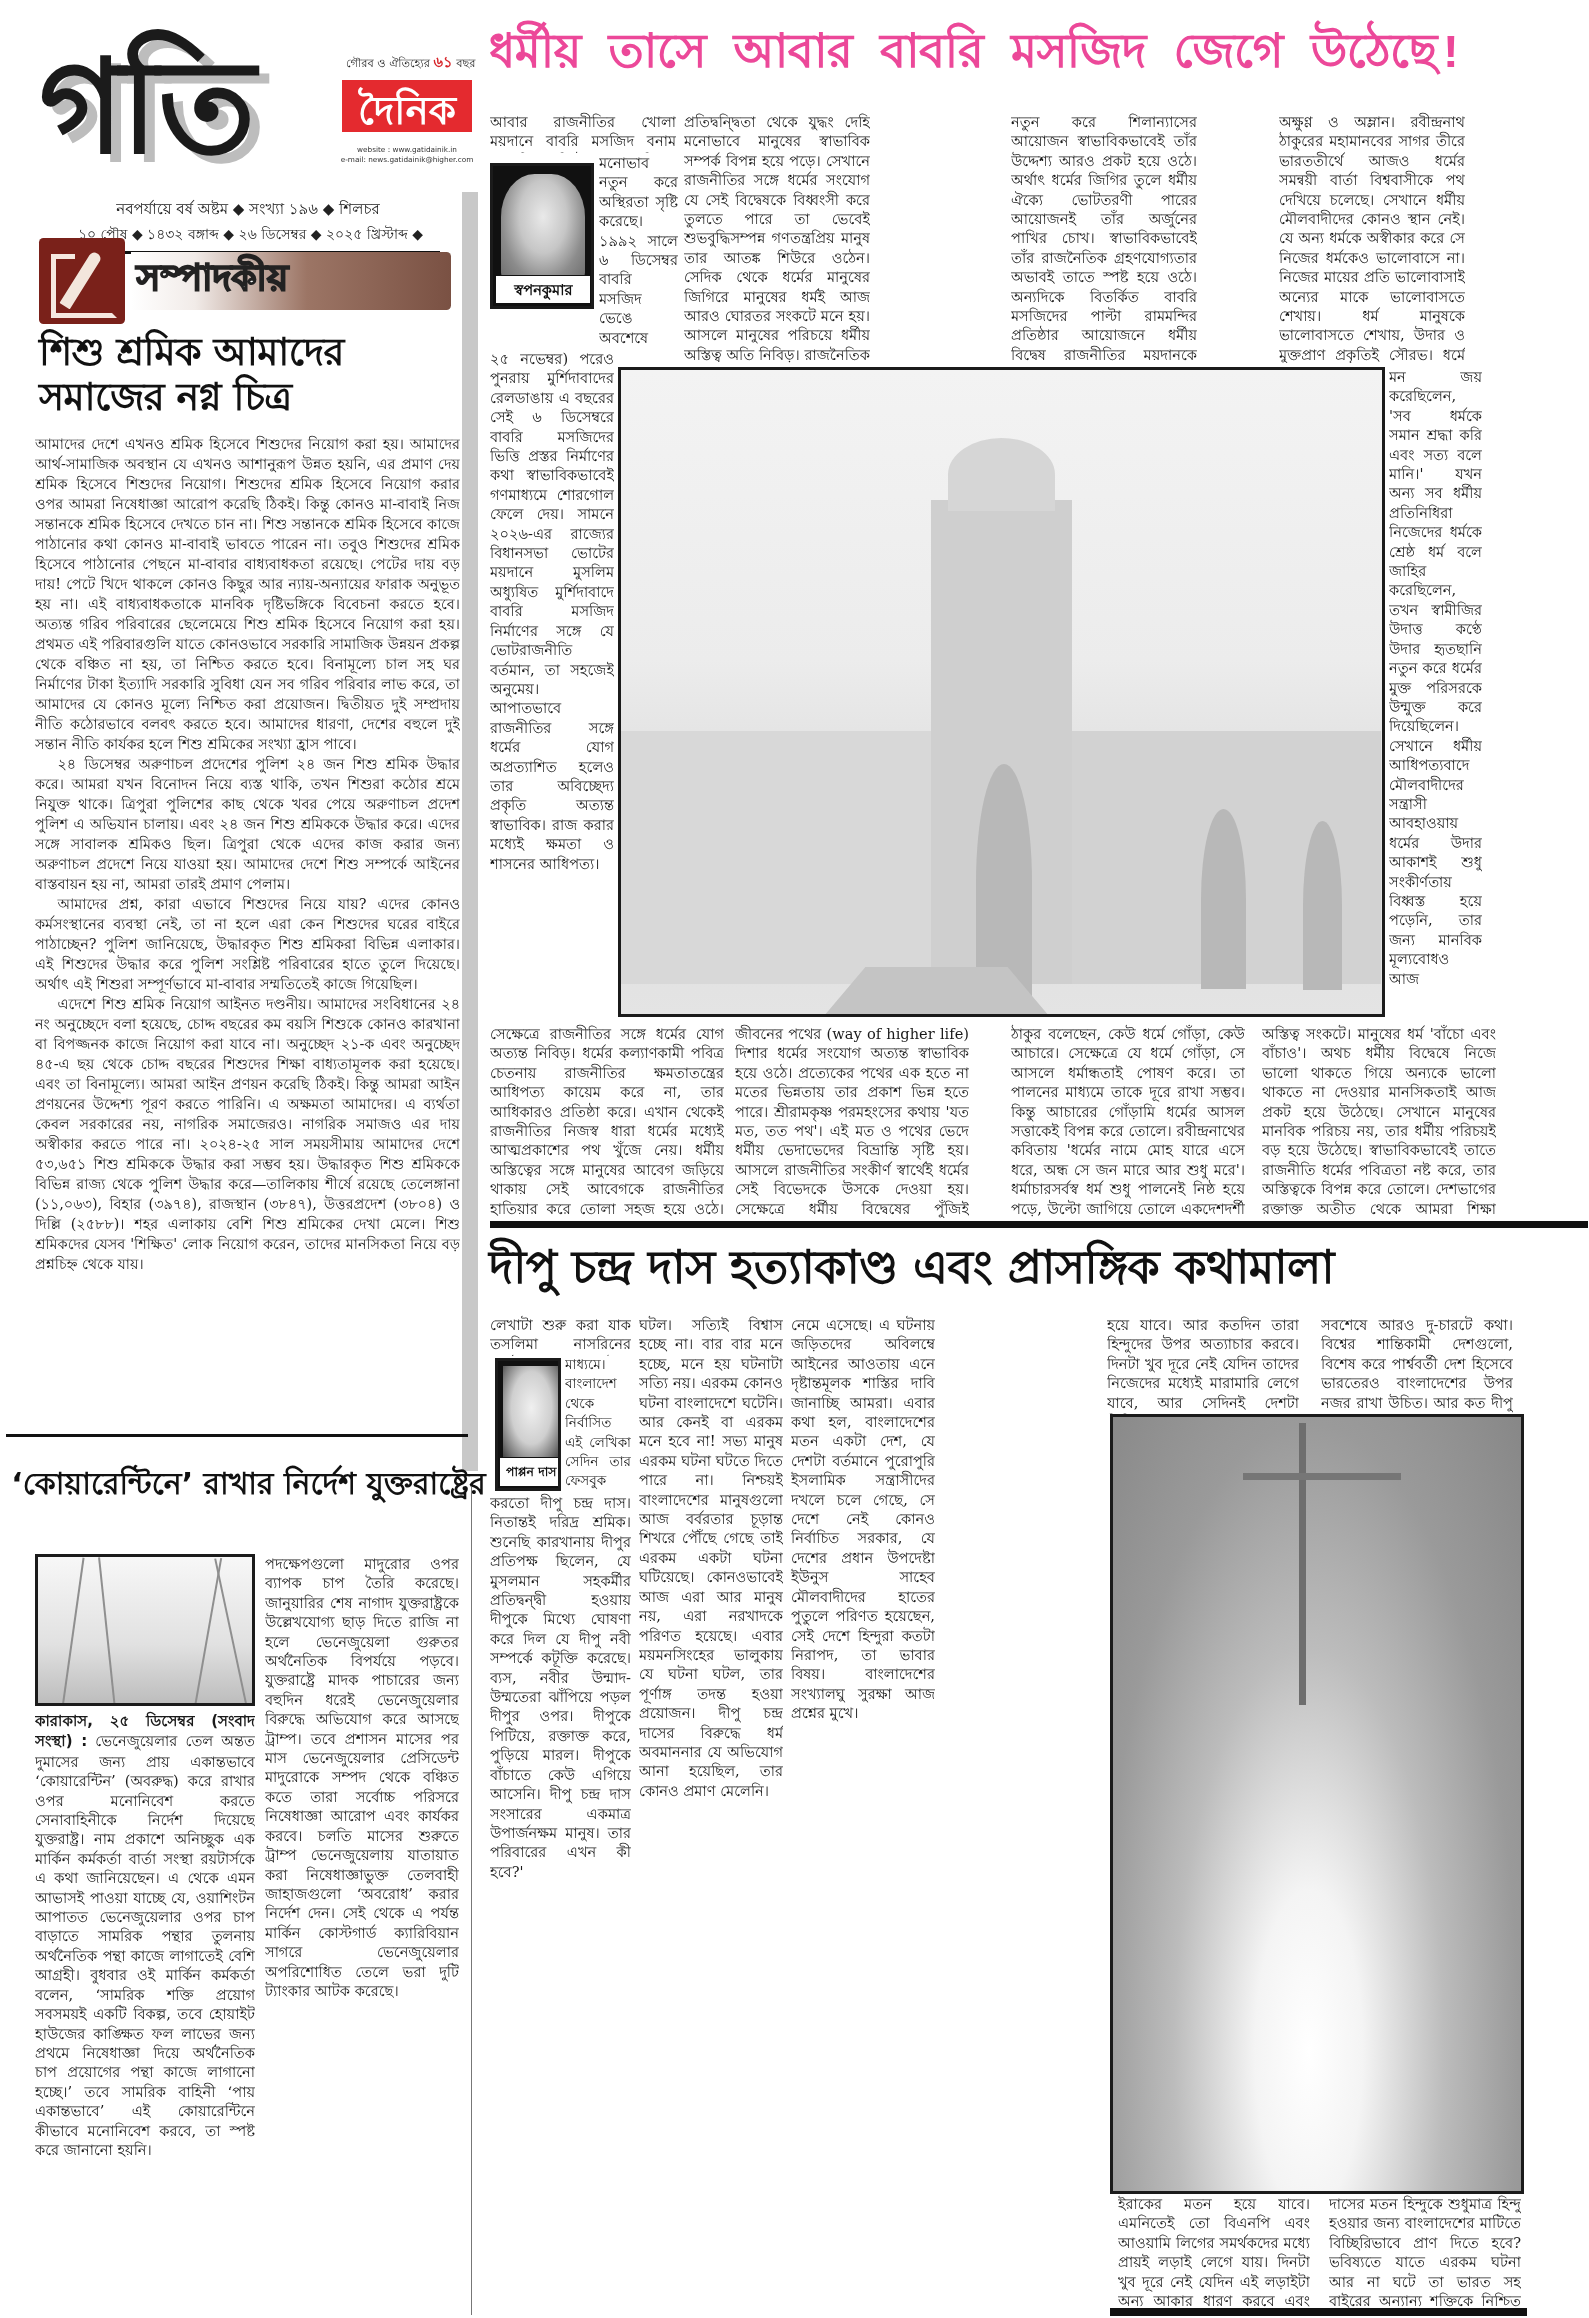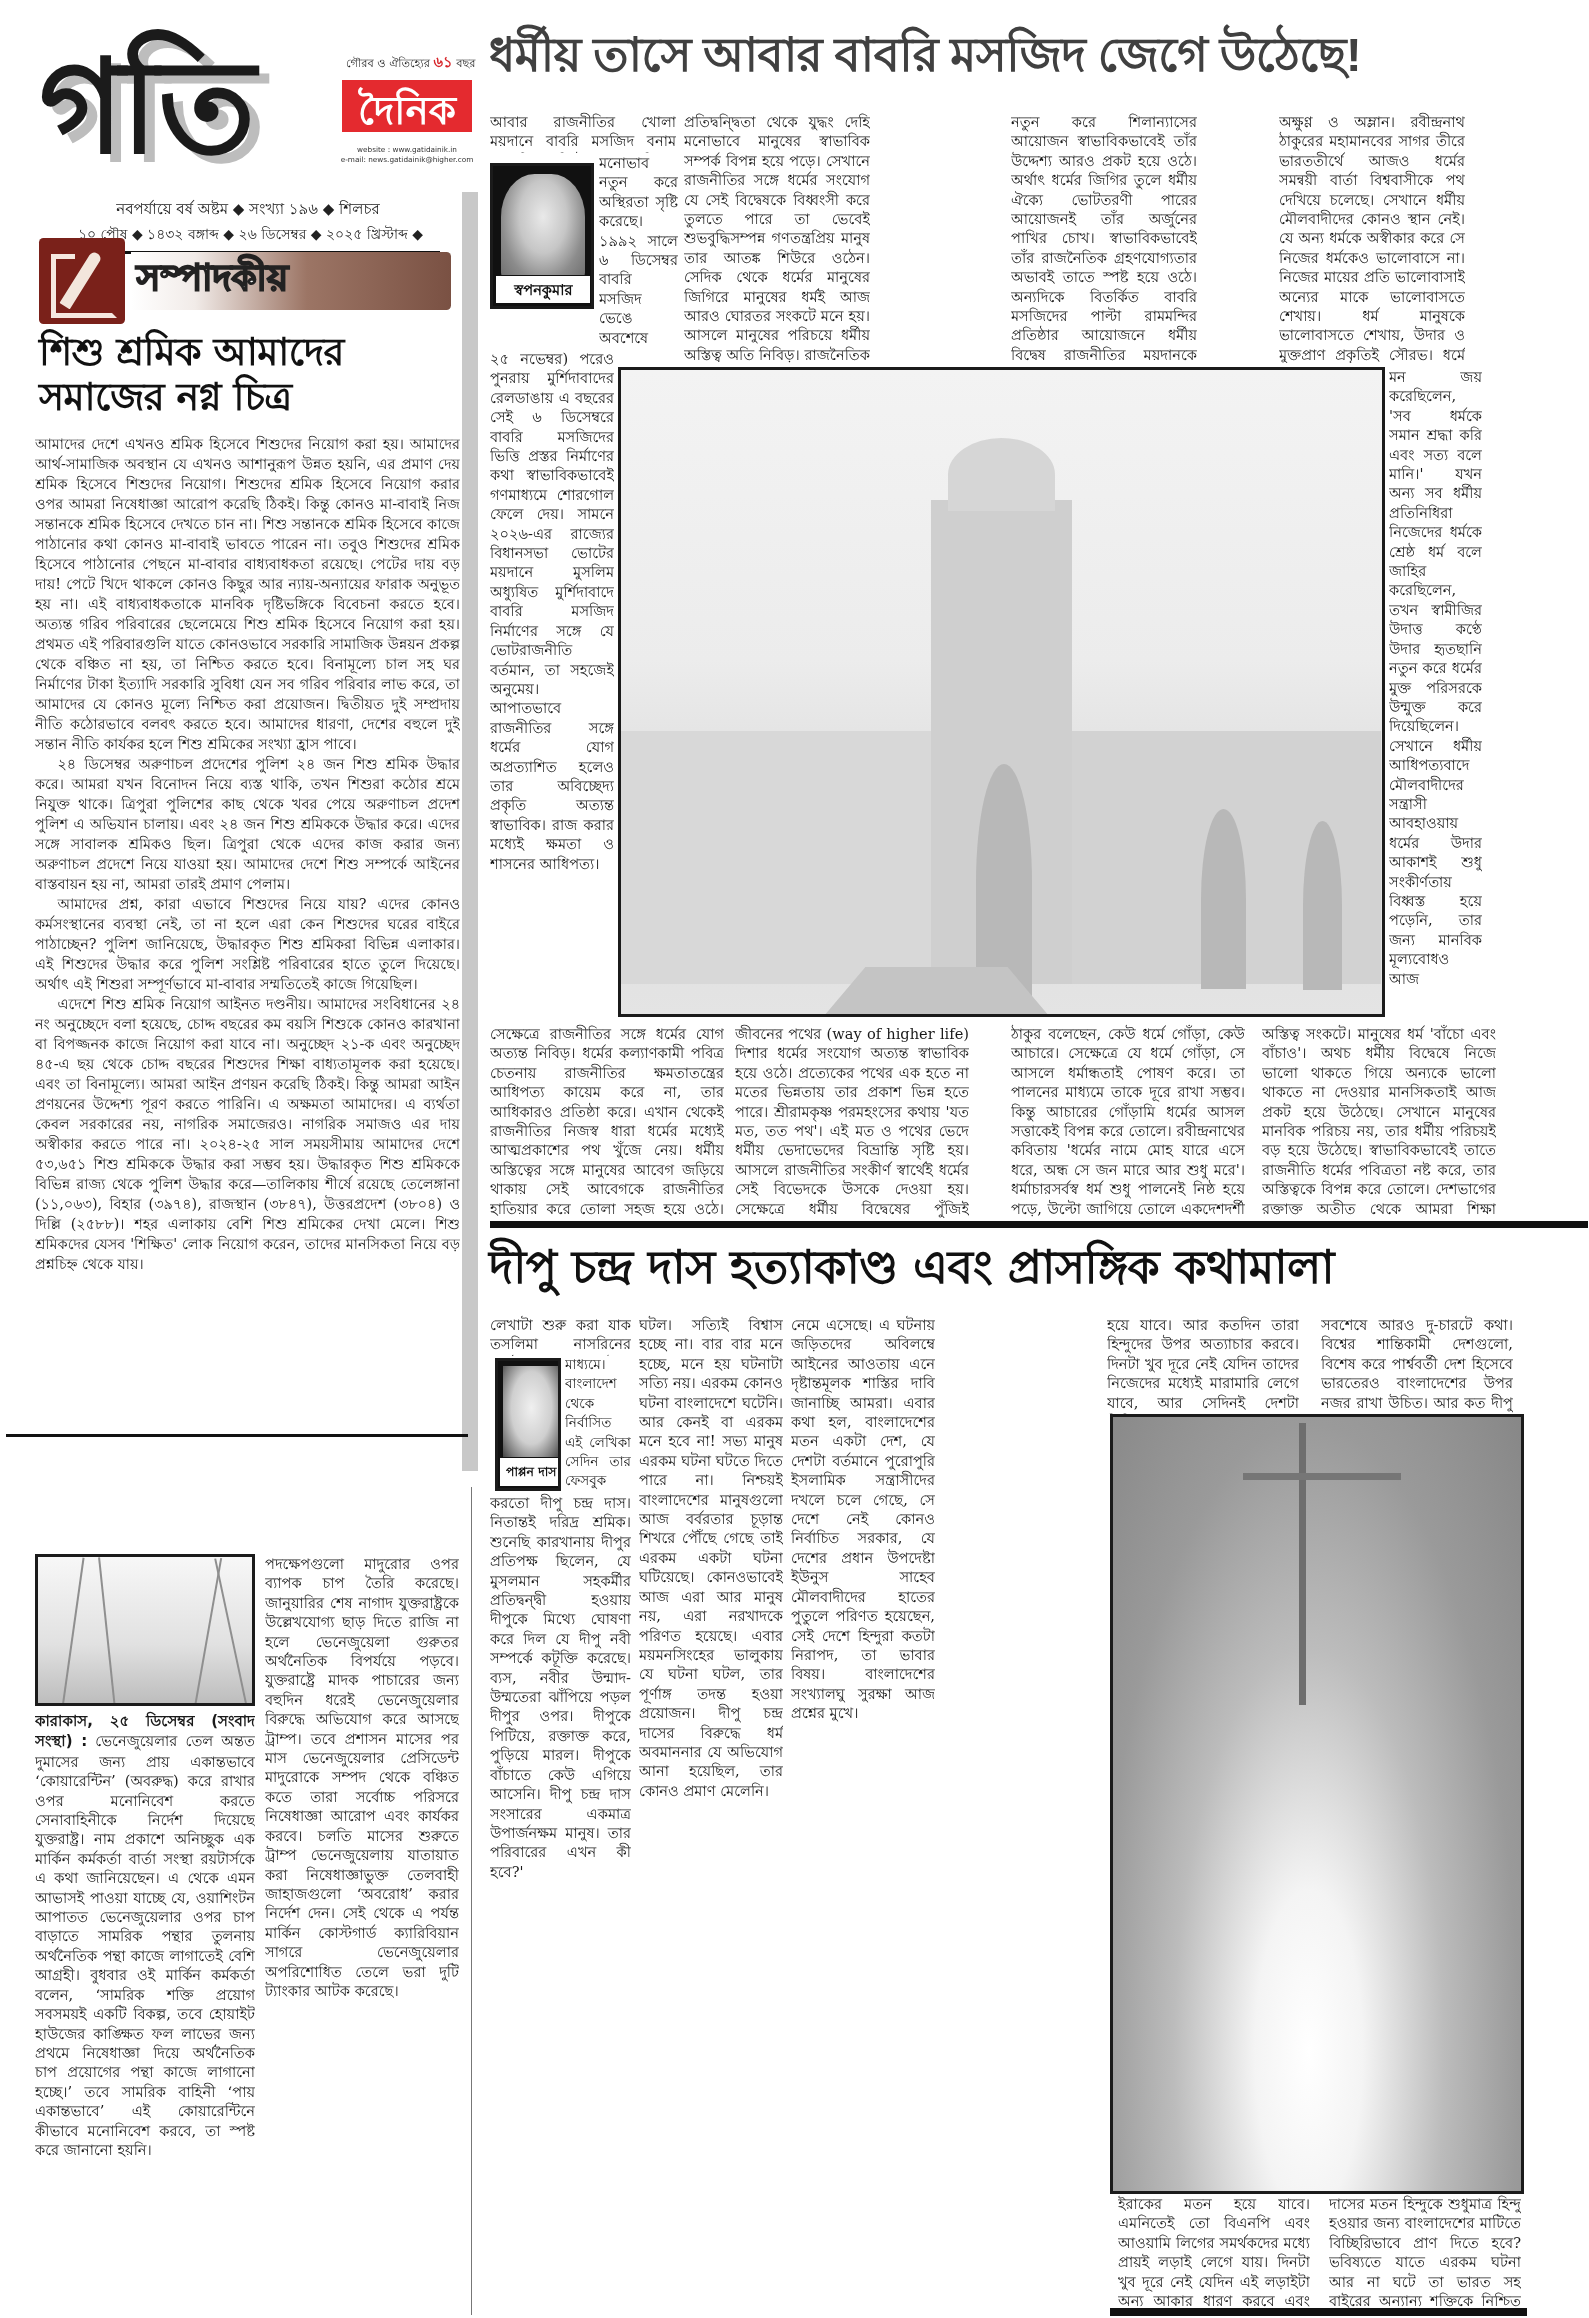--- a/index.html
+++ b/index.html
@@ -21,21 +21,21 @@
   .side-gray{left:462px;top:192px;width:16px;height:1279px;background:#c8c8c8;}
   
   .ed-icon{left:39px;top:238px;width:86px;height:86px;background:#7a211a;border-radius:4.5px;}
   .ed-icon .frame{position:absolute;left:12.4px;top:16px;width:56px;height:54px;border:5.6px solid #f5e8e0;border-right-color:transparent;border-top-color:transparent;}
   .ed-icon .frame2{position:absolute;left:12.4px;top:16px;width:19px;height:54px;border-top:5.6px solid #f5e8e0;border-left:5.6px solid #f5e8e0;}
   .ed-icon .pen{position:absolute;left:36px;top:11.3px;width:12.4px;height:62px;background:#f3e6dc;transform:rotate(32deg);border-radius:5.6px 5.6px 1.1px 1.1px;}
   .ed-banner{left:131px;top:252px;width:320px;height:58px;background:linear-gradient(90deg,#ffffff 0%,#f1ebe8 20%,#9c7565 55%,#7a5143 100%);border-radius:0 4.5px 4.5px 0;}
   .ed-banner span{position:absolute;left:5.6px;top:0;font-family:"DejaVu Serif",serif;font-weight:bold;font-size:36px;line-height:51px;color:#fff;-webkit-text-stroke:1.7px #222;}
   .ed-title{left:39px;top:330px;width:417px;font-family:"DejaVu Sans",sans-serif;font-weight:bold;font-size:38px;line-height:45px;text-align:left;color:#111;letter-spacing:-0.6px;}
   
-  .main-head{left:489px;top:10px;width:1098px;font-family:Liberation Sans, sans-serif;font-weight:bold;font-size:47px;line-height:90px;white-space:nowrap;letter-spacing:-0.6px;color:#404040;}
+  .main-head{left:489px;top:10px;width:1098px;font-family:Liberation Mono, monospace;font-weight:bold;font-size:47px;line-height:90px;white-space:nowrap;letter-spacing:-0.6px;color:#ec4899;}
   .photo{position:absolute;border:3.4px solid #1b1b1b;box-sizing:border-box;overflow:hidden;}
   .byline-box{background:#fff;border-top:1.7px solid #111;font-family:"DejaVu Sans",sans-serif;font-weight:bold;text-align:center;color:#111;}
   
   .auth1{left:490px;top:163px;width:104px;height:146px;background:#111;}
   .auth1 .face{position:absolute;left:8px;top:8px;width:84px;height:107px;background:radial-gradient(ellipse at 50% 40%,#e9e9e9 0%,#c6c6c6 40%,#8c8c8c 70%,#6c6c6c 100%);border-radius:40% 40% 8% 8%;}
   .auth1 .byline-box{position:absolute;left:3.4px;bottom:3.4px;width:94px;height:27px;font-size:14.6px;line-height:27px;}
   
   .mosque{left:618px;top:367px;width:767px;height:650px;background:linear-gradient(180deg,#f3f3f3 0%,#ececec 45%,#dcdcdc 70%,#e4e4e4 100%);}
   .mosque .dome{position:absolute;left:327px;top:68px;width:107px;height:73px;background:#d6d6d6;border-radius:50% 50% 0 0;}
   .mosque .tower{position:absolute;left:310px;top:130px;width:141px;height:484px;background:#cfcfcf;}
@@ -141,20 +141,21 @@
 <div class="abs photo fire">
   <div class="pole"></div>
     <div class="bar"></div>
 </div>
 <div class="abs body-text" style="left:1118px;top:2194px;width:192px;height:118px;">ইরাকের মতন হয়ে যাবে। এমনিতেই তো বিএনপি এবং আওয়ামি লিগের সমর্থকদের মধ্যে প্রায়ই লড়াই লেগে যায়। দিনটা খুব দূরে নেই যেদিন এই লড়াইটা অন্য আকার ধারণ করবে এবং দেশটা অস্তিত্বহীন হয়ে যাবে।</div>
 <div class="abs body-text" style="left:1329px;top:2194px;width:192px;height:118px;">দাসের মতন হিন্দুকে শুধুমাত্র হিন্দু হওয়ার জন্য বাংলাদেশের মাটিতে বিচ্ছিরিভাবে প্রাণ দিতে হবে? ভবিষ্যতে যাতে এরকম ঘটনা আর না ঘটে তা ভারত সহ বাইরের অন্যান্য শক্তিকে নিশ্চিত করতে হবে।</div>
 <div class="rule bottom-bar"></div>
 
 <div class="rule ven-divider"></div>
 <div class="abs ven-head">
+  <div>‘কোয়ারেন্টিনে’ রাখার নির্দেশ যুক্তরাষ্ট্রের</div>
 </div>
 <div class="abs photo ven-photo">
   <div class="tree" style="left:34px;top:0;height:152px;transform:rotate(8deg);"></div>
   <div class="tree" style="left:68px;top:0;height:152px;transform:rotate(-6deg);"></div>
   <div class="tree" style="left:169px;top:0;height:152px;transform:rotate(10deg);"></div>
   <div class="tree" style="left:192px;top:0;height:152px;transform:rotate(-12deg);"></div>
 </div>
 <div class="abs body-text" style="left:35px;top:1711px;width:220px;height:603px;">
   <span class="dateline">কারাকাস, ২৫ ডিসেম্বর (সংবাদ সংস্থা) :</span>
   <span>ভেনেজুয়েলার তেল অন্তত দুমাসের জন্য প্রায় একান্তভাবে ‘কোয়ারেন্টিন’ (অবরুদ্ধ) করে রাখার ওপর মনোনিবেশ করতে সেনাবাহিনীকে নির্দেশ দিয়েছে যুক্তরাষ্ট্র। নাম প্রকাশে অনিচ্ছুক এক মার্কিন কর্মকর্তা বার্তা সংস্থা রয়টার্সকে এ কথা জানিয়েছেন। এ থেকে এমন আভাসই পাওয়া যাচ্ছে যে, ওয়াশিংটন আপাতত ভেনেজুয়েলার ওপর চাপ বাড়াতে সামরিক পন্থার তুলনায় অর্থনৈতিক পন্থা কাজে লাগাতেই বেশি আগ্রহী। বুধবার ওই মার্কিন কর্মকর্তা বলেন, ‘সামরিক শক্তি প্রয়োগ সবসময়ই একটি বিকল্প, তবে হোয়াইট হাউজের কাঙ্ক্ষিত ফল লাভের জন্য প্রথমে নিষেধাজ্ঞা দিয়ে অর্থনৈতিক চাপ প্রয়োগের পন্থা কাজে লাগানো হচ্ছে।’ তবে সামরিক বাহিনী ‘পায় একান্তভাবে’ এই কোয়ারেন্টিনে কীভাবে মনোনিবেশ করবে, তা স্পষ্ট করে জানানো হয়নি।</span>

